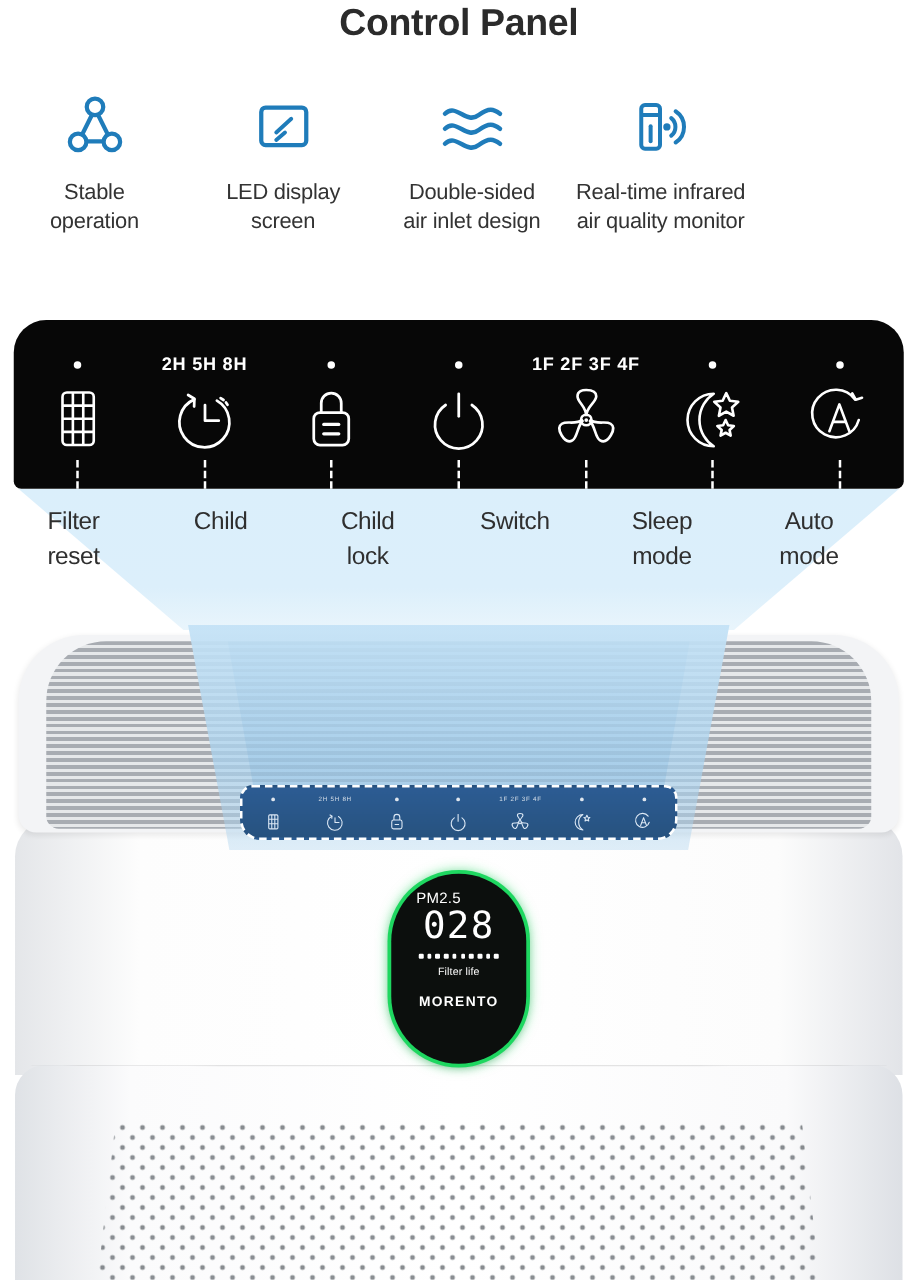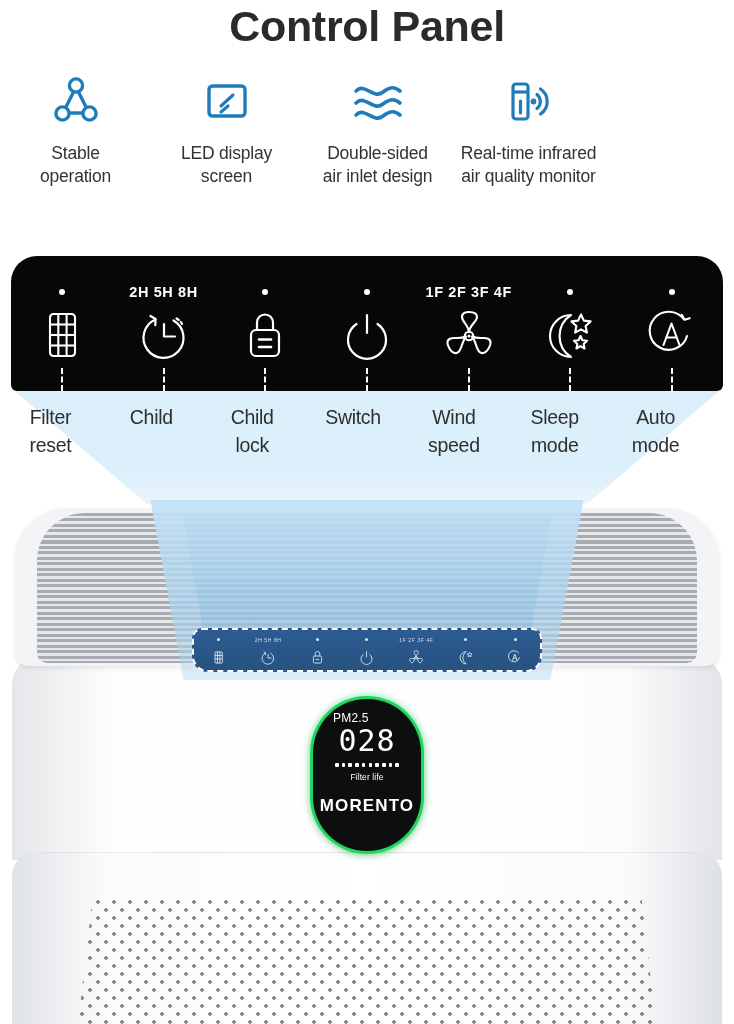--- a/index.html
+++ b/index.html
@@ -20,21 +20,21 @@
     overflow: hidden;
   }
 
   
   .page-title {
     position: absolute;
     top: 2px;
     left: 0;
     width: 734px;
     text-align: center;
-    font-size: 43px;
+    font-size: 30px;
     font-weight: bold;
     color: #2b2b2b;
     letter-spacing: -0.3px;
   }
 
   
   .features {
     position: absolute;
     top: 70px;
     left: 0;
@@ -350,21 +350,21 @@
   }
   .led-filterlife {
     margin-top: 5px;
     color: #ffffff;
     font-size: 8.5px;
     letter-spacing: 0.1px;
   }
   .led-brand {
     margin-top: 14px;
     color: #ffffff;
-    font-size: 17px;
+    font-size: 11px;
     font-weight: bold;
     letter-spacing: 1.1px;
   }
 </style>
 </head>
 <body>
 
 <div id="page">
 
   <div class="page-title">Control Panel</div>
@@ -569,22 +569,20 @@
     <div class="beam-shape"></div>
   </div>
 
   <div class="labels">
     <div class="label-cell">Filter
 reset</div>
     <div class="label-cell">Child</div>
     <div class="label-cell">Child
 lock</div>
     <div class="label-cell">Switch</div>
-    <div class="label-cell">Wind
-speed</div>
     <div class="label-cell">Sleep
 mode</div>
     <div class="label-cell">Auto
 mode</div>
   </div>
 
   <div class="product">
 
     <div class="body-upper"></div>
     <div class="body-lower"></div>

